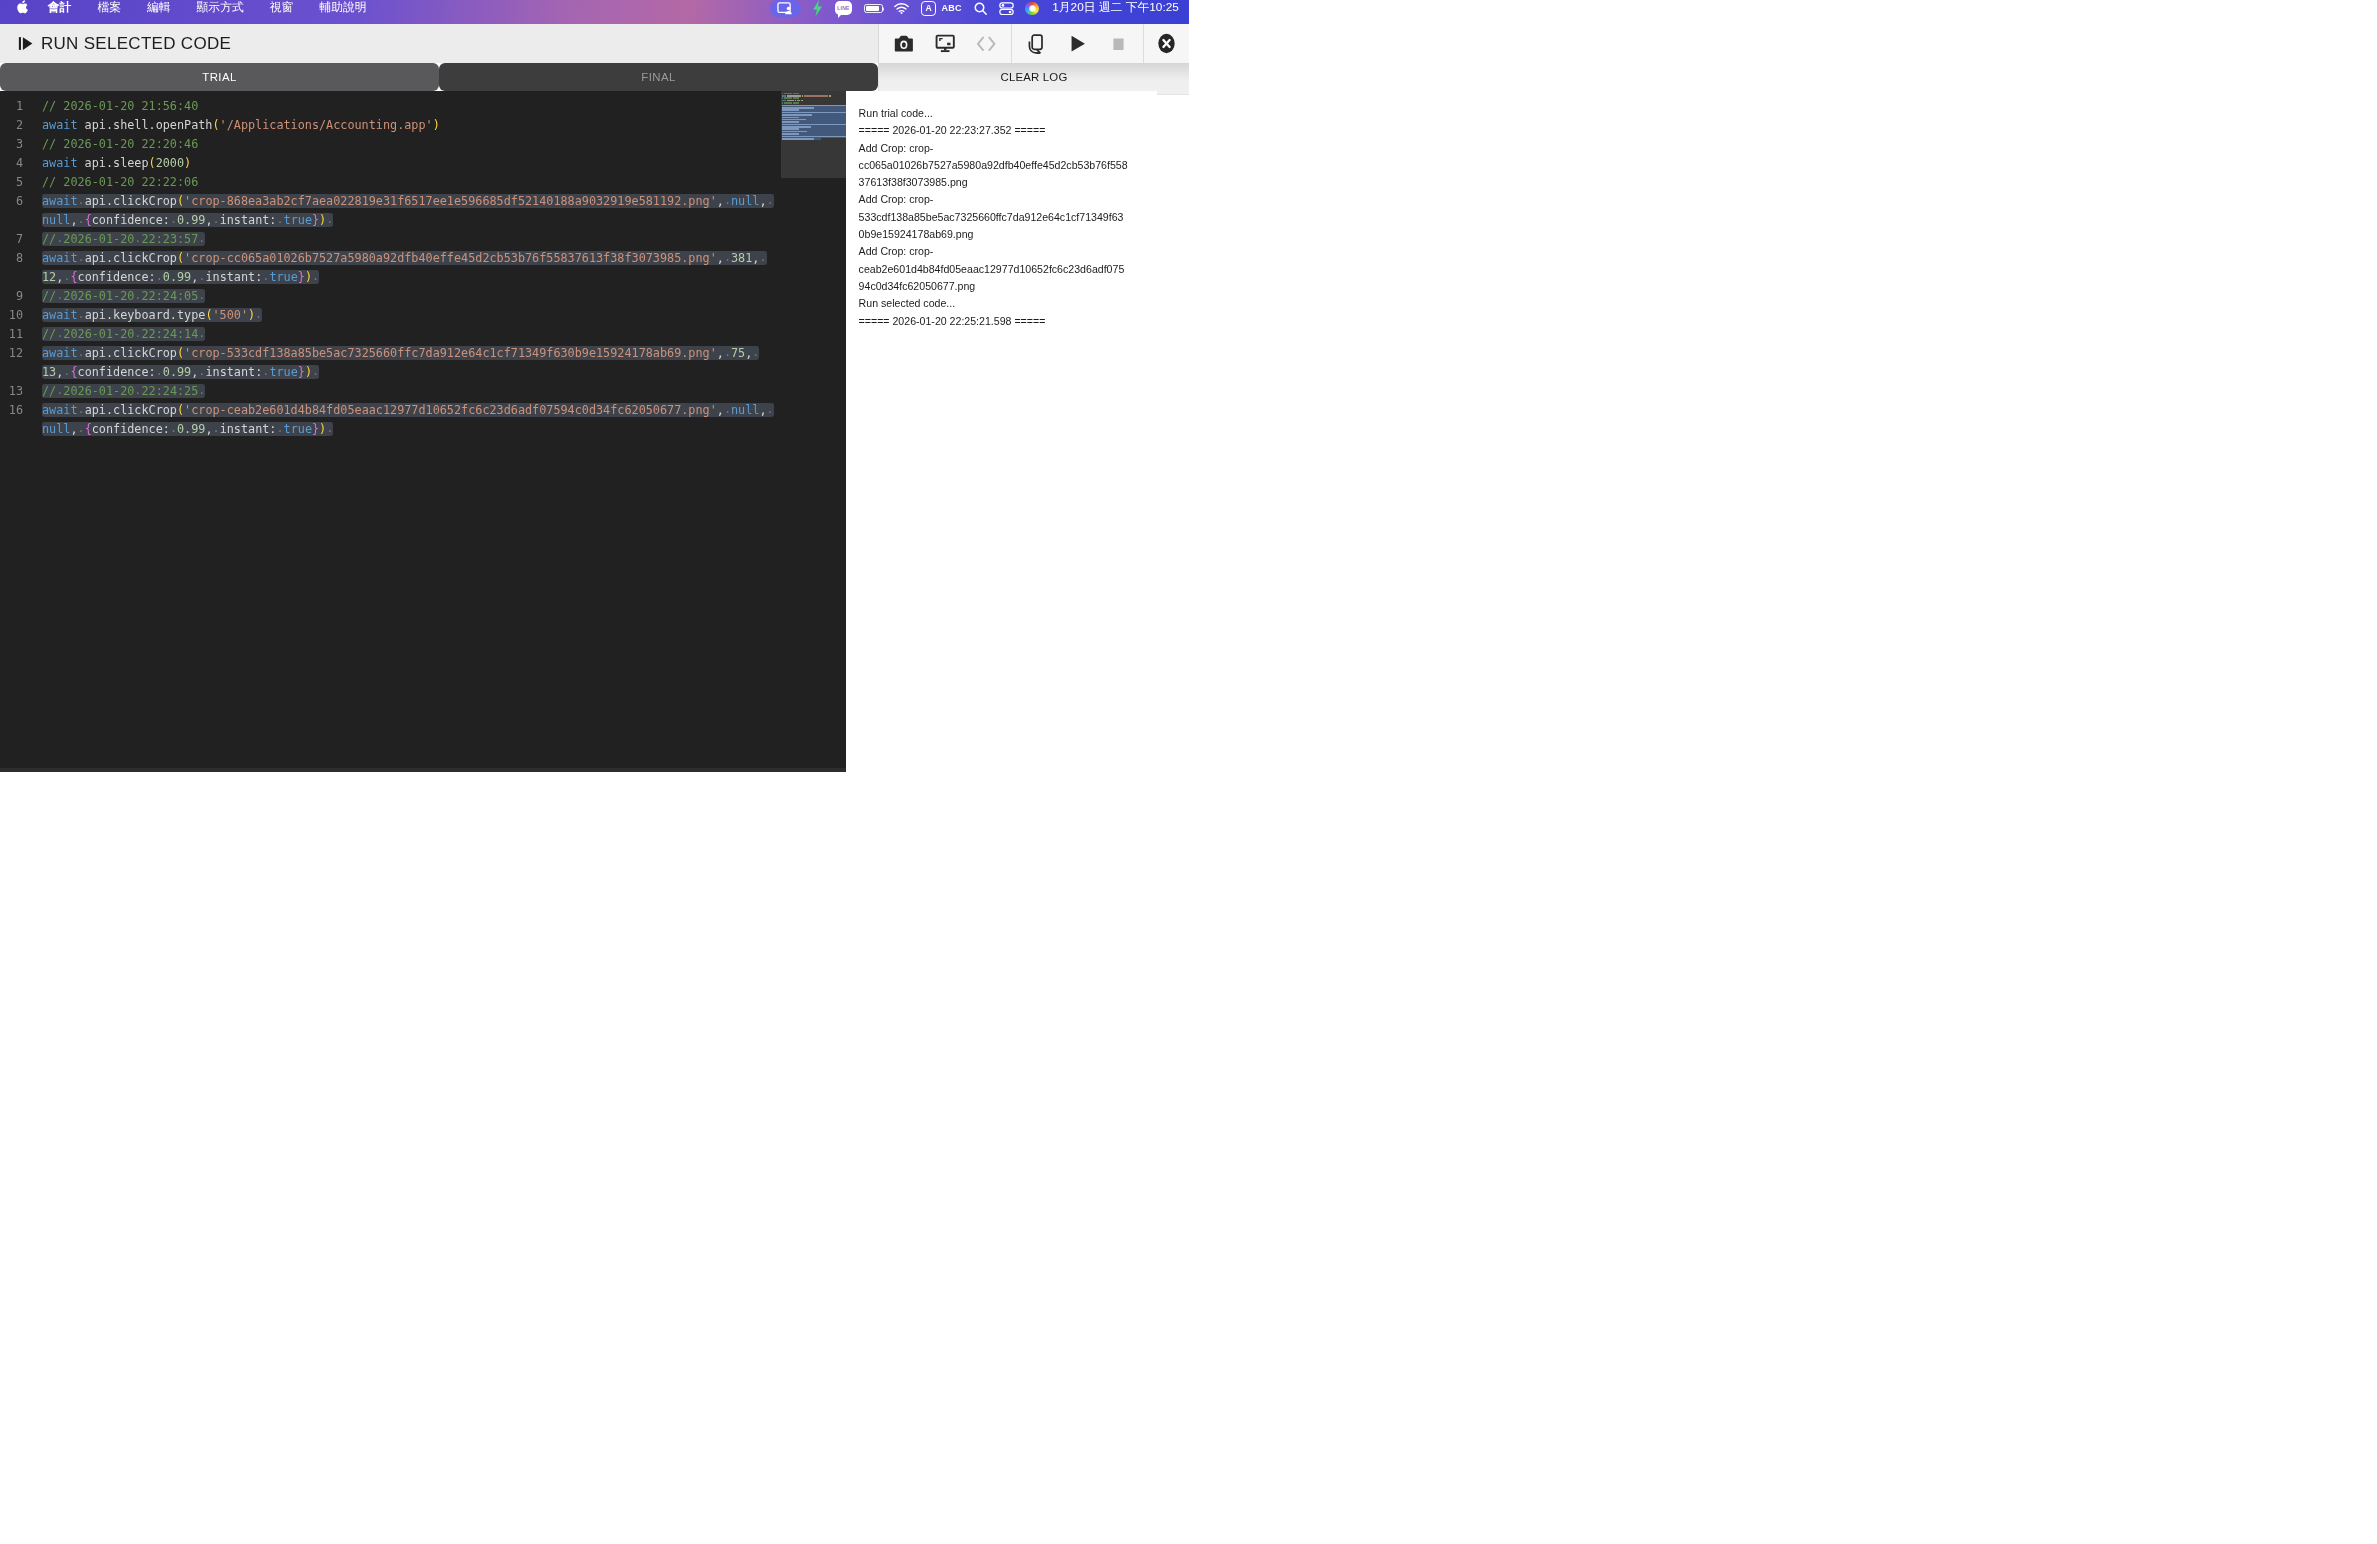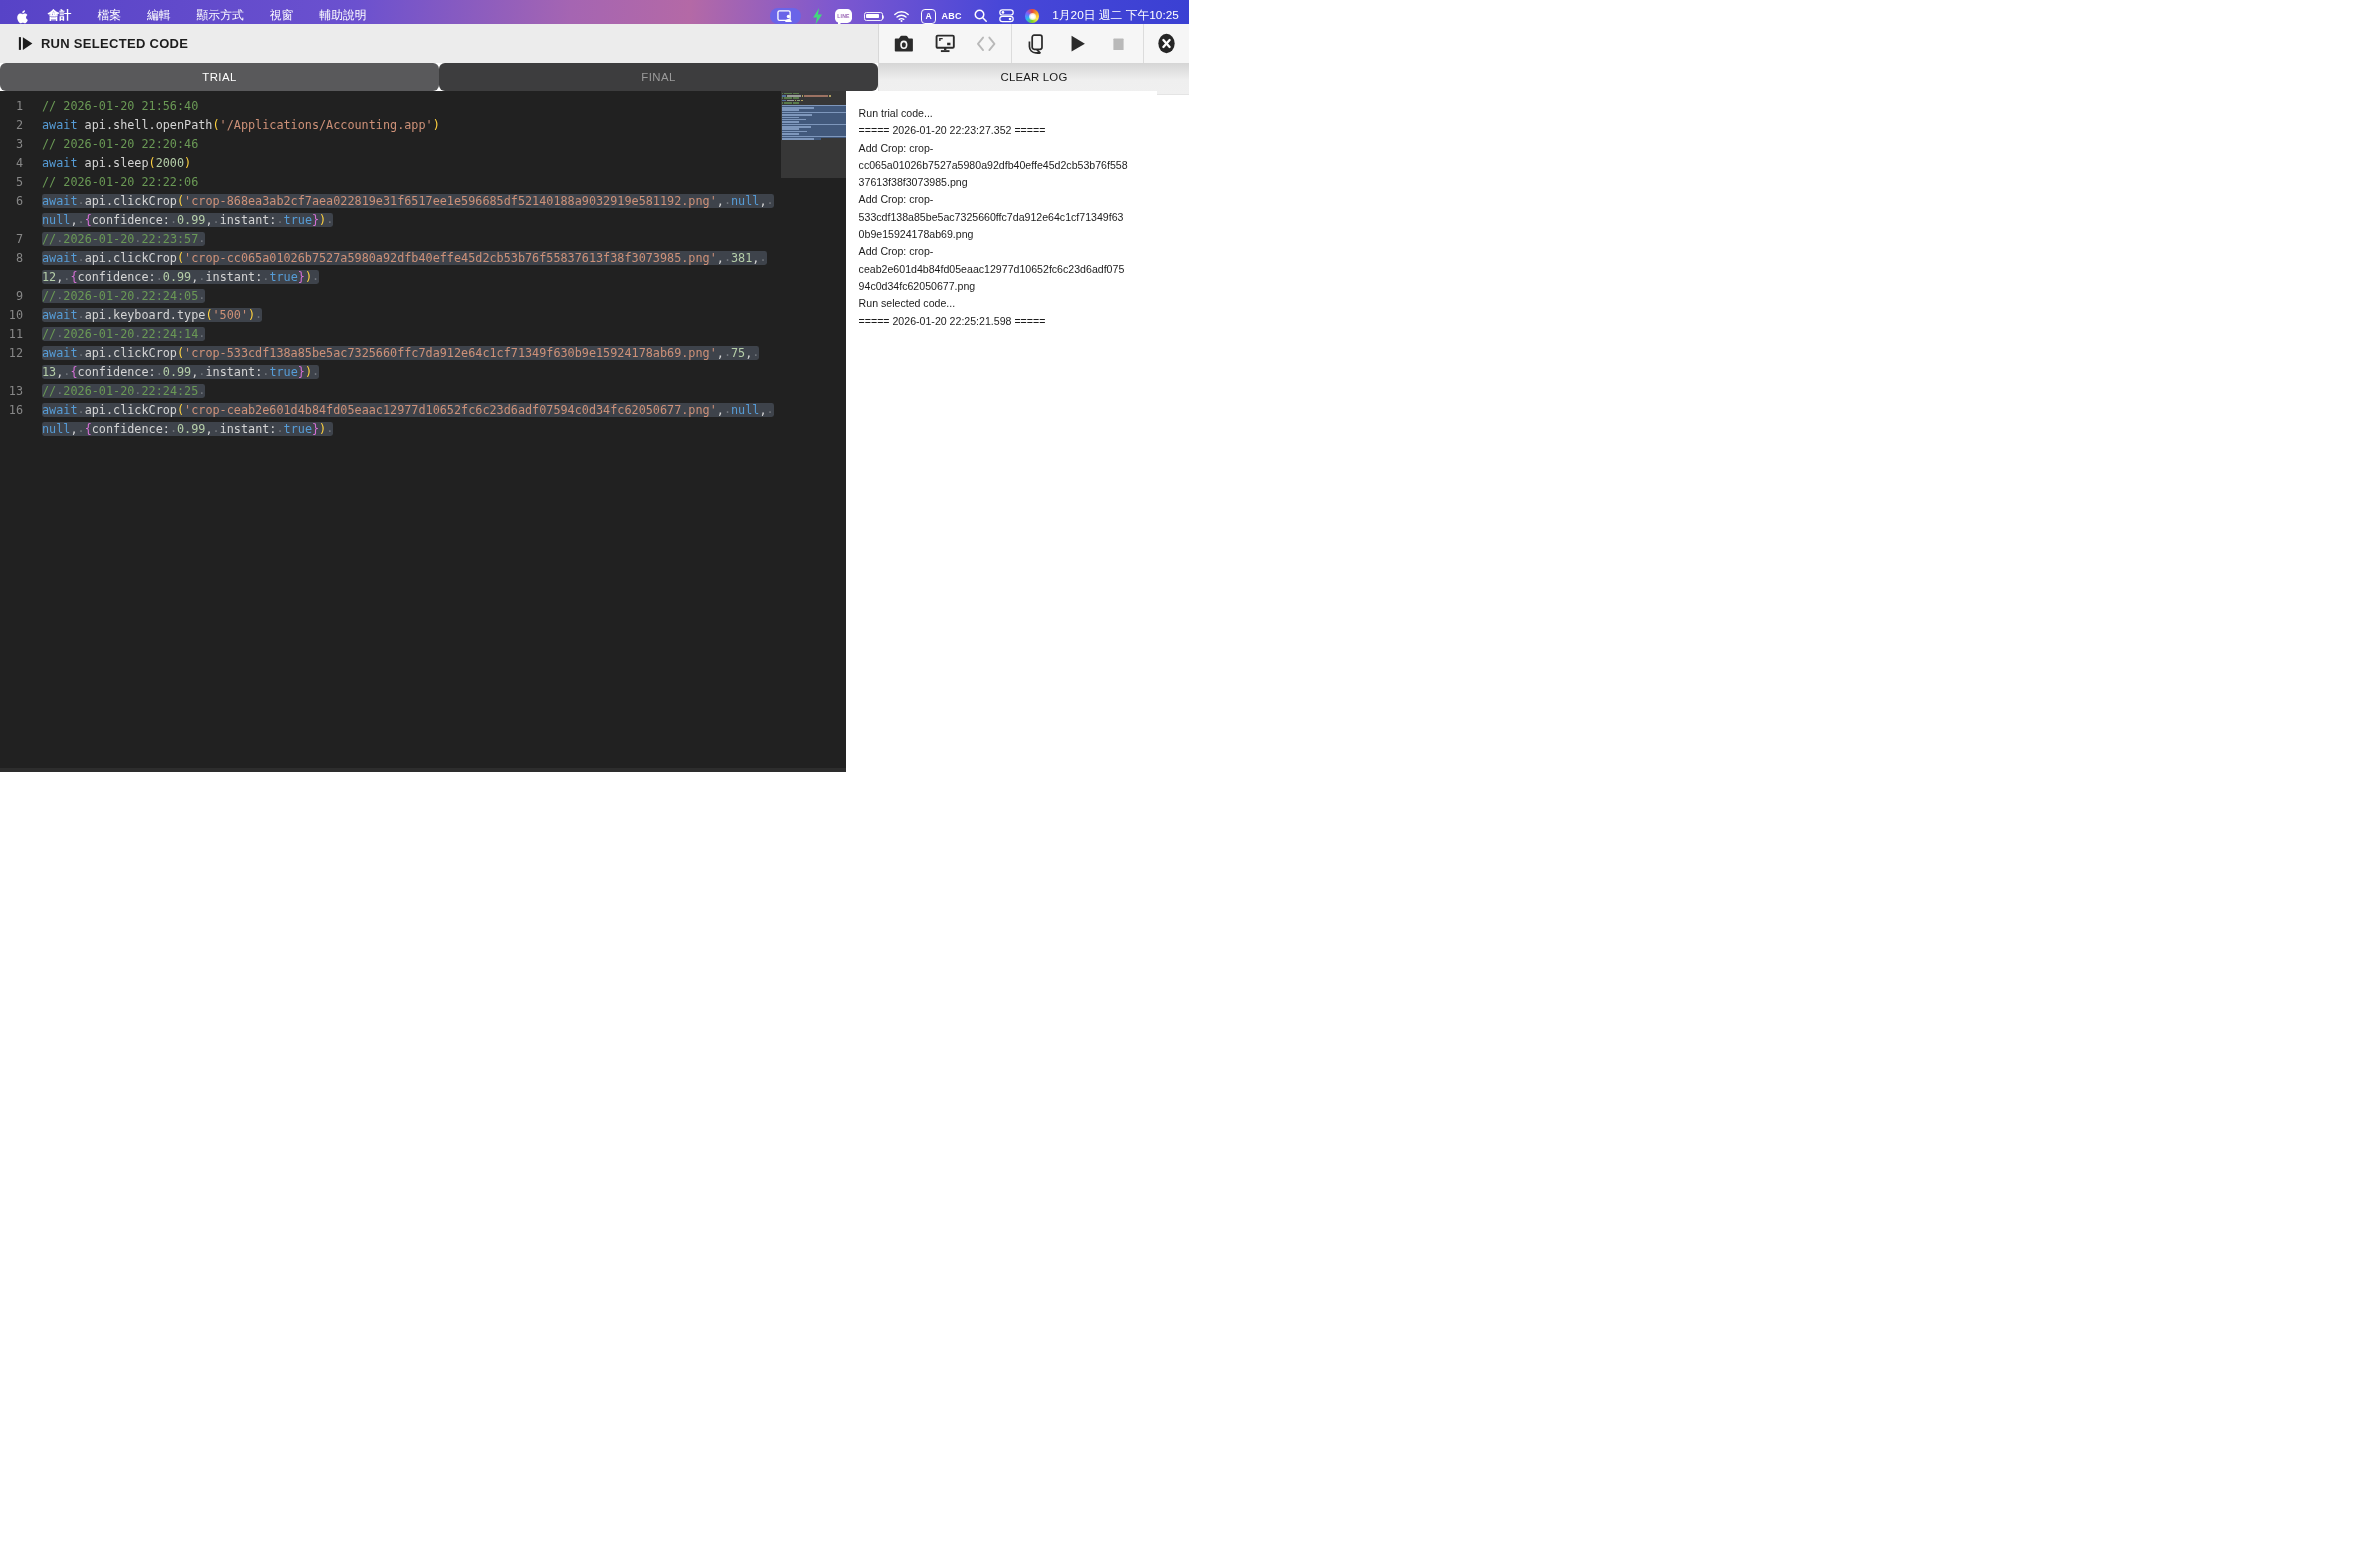--- a/index.html
+++ b/index.html
@@ -1,40 +1,40 @@
 <!DOCTYPE html>
 <html style="font-size:12.6px"><head>
 <meta charset="utf-8">
 <style>
   * { margin:0; padding:0; box-sizing:border-box; }
   html,body { width:1189px; height:772px; overflow:hidden; font-family:"Liberation Sans",sans-serif; background:#fff; }
   
   .menubar { position:absolute; left:0; top:0; width:1189px; height:24.4px;
     background:linear-gradient(93deg,#5743c7 0%,#6b51cf 30%,#a565b2 48%,#b469a6 58%,#7e58cf 70%,#4847d8 84%,#3a40d3 100%);
-    display:flex; align-items:flex-end; padding:0 10.2px; color:#fff; }
+    display:flex; align-items:flex-start; padding:0 10.2px; color:#fff; }
   .apple { width:23.6px; display:flex; justify-content:center; }
   .menu-items { display:flex; gap:26px; margin-left:14px; font-size:11.8px; white-space:nowrap; }
   .menu-items .mi0 { font-weight:bold; }
   .status { margin-left:auto; display:flex; align-items:center; gap:11.8px; }
   .mirror-chip { width:31px; height:16.5px; border-radius:8.6px; background:#6a64e8; display:flex; align-items:center; justify-content:center; }
   .line-chip { width:16.5px; height:14px; background:#fff; border-radius:4.7px; position:relative; display:flex; align-items:center; justify-content:center; font-size:5.1px; font-weight:bold; color:#9a65b5; letter-spacing:0.2px; }
   .line-chip::after { content:""; position:absolute; left:2.4px; bottom:-2.4px; border:2.4px solid transparent; border-top-color:#fff; border-left-color:#fff; }
   .battery { width:19px; height:9px; border:0.8px solid rgba(255,255,255,.9); border-radius:2.4px; position:relative; padding:1.2px; }
   .battery .lvl { height:100%; width:88%; background:#fff; border-radius:0.8px; }
   .battery::after { content:""; position:absolute; right:-2.8px; top:2.4px; width:2px; height:3.9px; background:rgba(255,255,255,.8); border-radius:0 1.6px 1.6px 0; }
   .inputA { width:15px; height:15px; border:1.4px solid #fff; border-radius:3.9px; display:flex; align-items:center; justify-content:center; font-size:8.6px; font-weight:bold; }
   .abc { font-size:9px; font-weight:bold; margin-left:-6.3px; letter-spacing:0.2px; }
   .loop-icon { width:13.4px; height:13.4px; border-radius:50%;
     background:conic-gradient(#e8453c,#f5a623,#ffe94d,#7ed321,#29b6f6,#7b61ff,#e8453c); position:relative; }
   .loop-icon::after { content:""; position:absolute; inset:3.1px; border-radius:50%; background:radial-gradient(#fff 30%, rgba(255,255,255,.35)); }
   .clock { font-size:11.8px; white-space:nowrap; margin-left:1.6px; }
   
   .toolbar-left { position:absolute; left:0; top:24.4px; width:878px; height:39px; background:#ececec;
     display:flex; align-items:center; padding-left:16.5px; gap:7.9px; }
-  .run-label { font-size:13px; font-weight:bold; color:#1d1d1d; letter-spacing:0.3px;text-align:right; }
+  .run-label { font-size:17px; font-weight:normal; color:#1d1d1d; letter-spacing:0.3px;text-align:right; }
   .toolbar-right { position:absolute; left:878px; top:24.4px; width:311px; height:39px; background:#f6f6f6;
     border-left:0.8px solid #d8d8d8; display:flex; }
   .icon-group { display:flex; align-items:center; justify-content:space-evenly; }
   .g1 { width:133px; border-right:0.8px solid #dcdcdc; }
   .g2 { width:132px; border-right:0.8px solid #dcdcdc; }
   .g3 { width:45px; }
   .tbtn { width:33px; height:33px; display:flex; align-items:center; justify-content:center; }
   
   .tabbar { position:absolute; left:0; top:63px; width:878px; height:28px; display:flex; }
   .tab { width:439px; text-align:center; line-height:28px; font-size:11.4px; letter-spacing:0.4px;border-radius:6px; }

